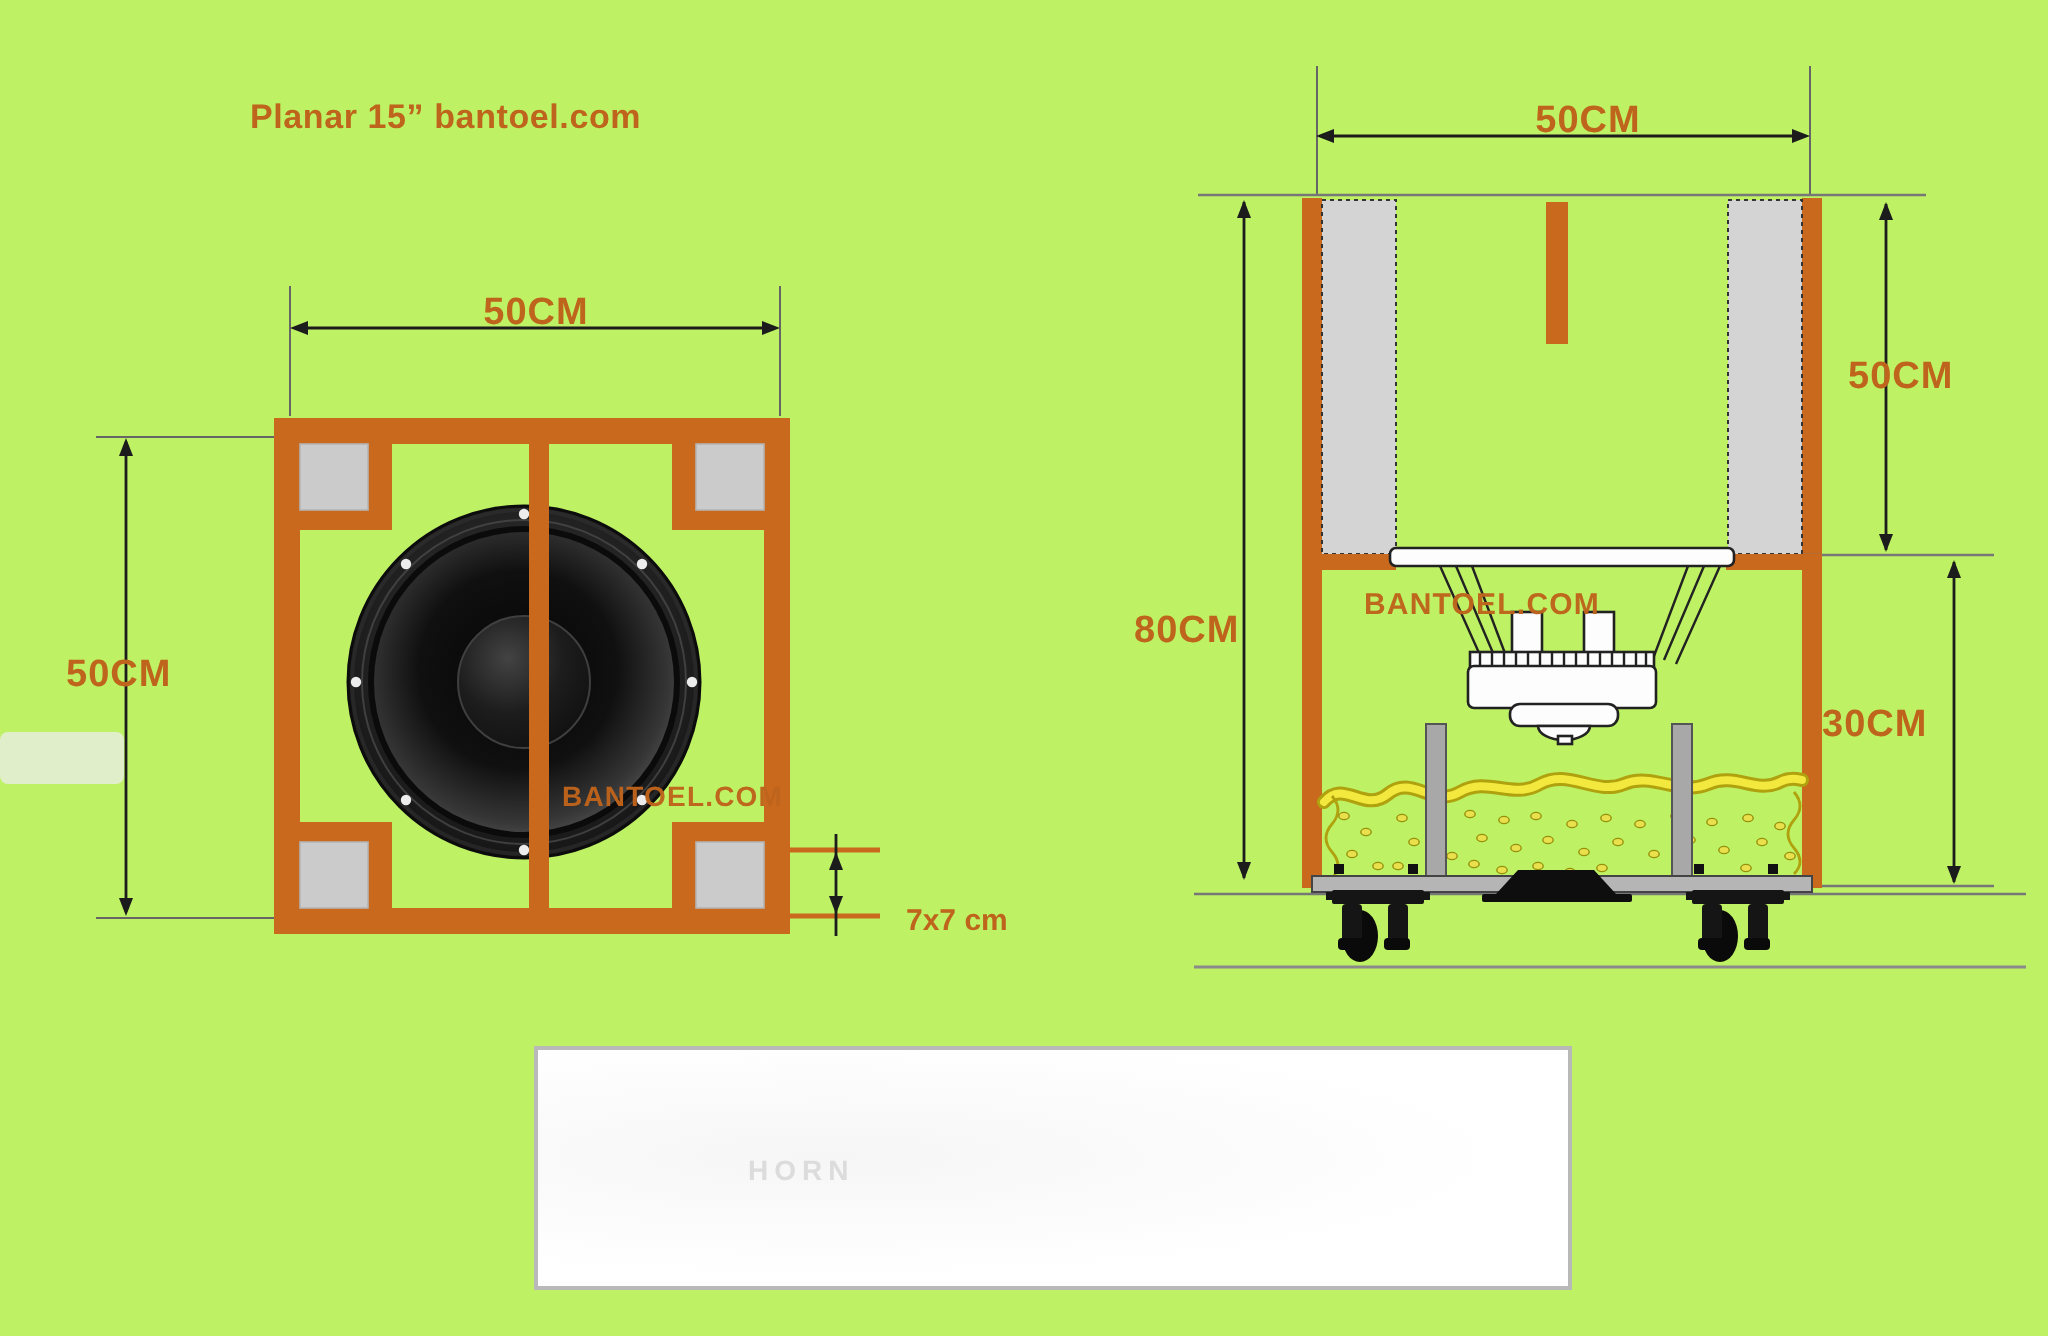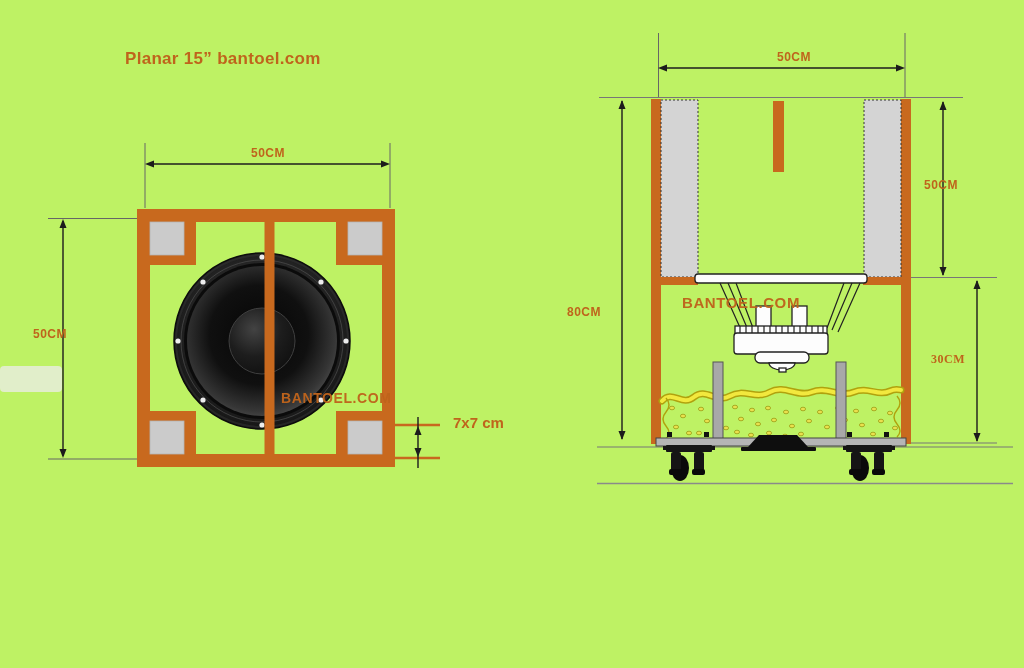--- a/index.html
+++ b/index.html
@@ -11,21 +11,21 @@
   .canvas{
     position:relative;width:1024px;height:668px;background:#bef264;
     font-family:"Liberation Sans",sans-serif;overflow:hidden;
   }
   svg{position:absolute;left:0;top:0;}
   .lbl{
     position:absolute;color:var(--accent);font-weight:bold;
     font-family:"Liberation Sans",sans-serif;white-space:nowrap;line-height:1;
   }
   .title{font-size:17px;letter-spacing:.3px;}
-  .dim{font-size:12px;letter-spacing:.5px;}
+  .dim{font-size:19px;letter-spacing:.5px;}
   .small-dim{font-size:15px;}
   .wm{font-size:14px;letter-spacing:.6px;opacity:.97;text-align:right;}
   .wm-side{font-size:15px;letter-spacing:.6px;}
   .center{transform:translateX(-50%);}
   .orange{fill:var(--frame);}
   .gray-brace{fill:var(--brace);stroke:#b4b4b4;stroke-width:.8;}
   .ext{stroke:#666;stroke-width:1;}
   .tick{stroke:#777;stroke-width:1.2;}
   .dimline{stroke:#1c1c1c;stroke-width:1.4;}
   .head{fill:#1c1c1c;}
@@ -269,24 +269,27 @@
       <use href="#caster" x="666" y="445"></use>
       <use href="#caster" x="846" y="445"></use>
       <line x1="597" y1="483.5" x2="1013" y2="483.5" stroke="#8a8a8a" stroke-width="1.5"></line>
     </g>
   </svg>
 
   <div class="lbl title" style="left:125px;top:50px;">Planar 15”  bantoel.com</div>
 
   <div class="lbl dim center" style="left:268px;top:147px;">50CM</div>
   <div class="lbl dim" style="left:33px;top:328px;">50CM</div>
-  <div class="lbl small-dim" style="left:453px;top:415px;">7x7 cm</div>
+  <div class="lbl small-dim" style="left:453px;top:453px;">7x7 cm</div>
   <div class="lbl wm" style="left:281px;top:391px;">BANTOEL.COM</div>
 
   <div class="lbl dim center" style="left:794px;top:51px;">50CM</div>
   <div class="lbl dim" style="left:567px;top:306px;">80CM</div>
   <div class="lbl dim" style="left:924px;top:179px;">50CM</div>
-  <div class="lbl dim" style="left:931px;top:353px;font-family:Liberation Serif, serif;">30CM</div>
+  <div class="lbl dim" style="left:911px;top:353px;">30CM</div>
   <div class="lbl wm wm-side" style="left:682px;top:295px;">BANTOEL.COM</div>
 
   <div class="smudge"></div>
 
+  <div class="footer-box">
+    <div class="faint-text">HORN</div>
+  </div>
 </div>
 
 </body></html>

